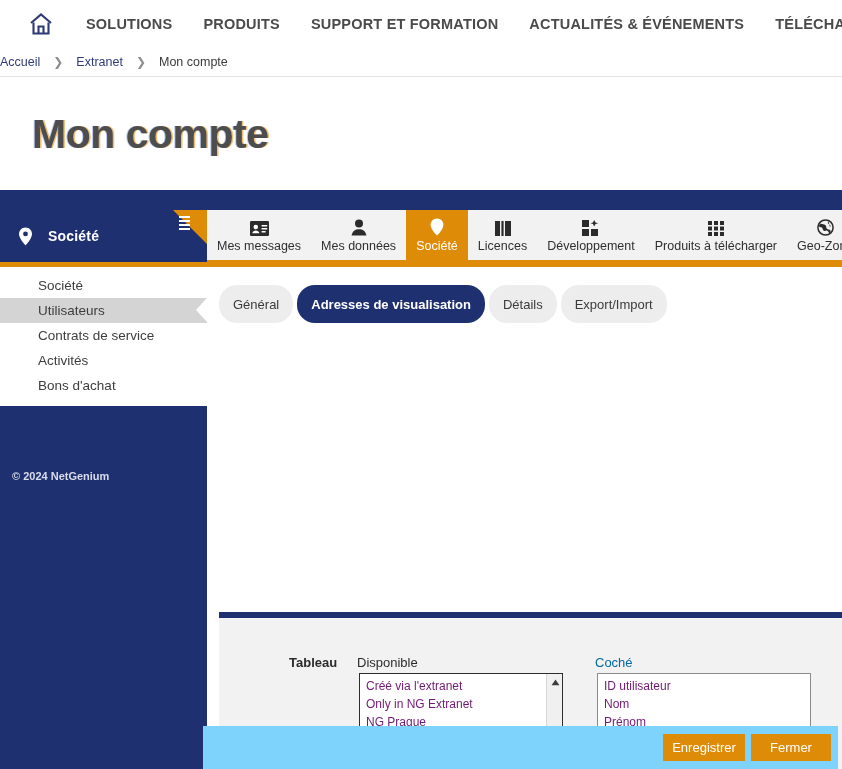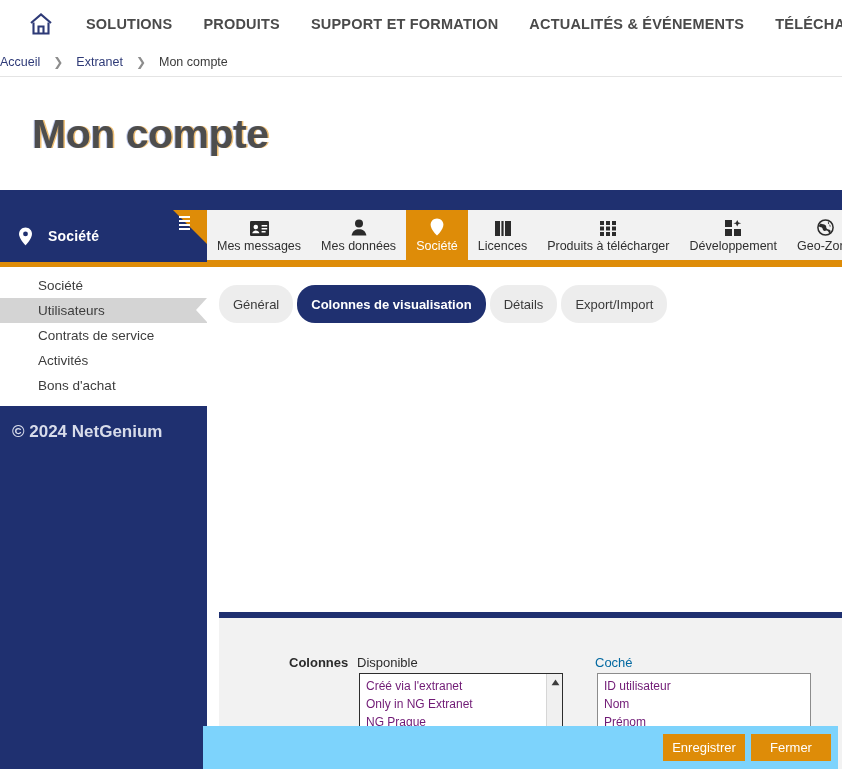--- a/index.html
+++ b/index.html
@@ -147,21 +147,21 @@
     border-bottom: 12.5px solid transparent;
     border-right: 11px solid #ffffff;
   }
   .sidebar-foot {
     background: #1f3070;
     height: 434px;
     padding-top: 16px;
     padding-left: 12px;
   }
   .copyright {
-    color: #d8dcea; font-size: 17px; font-weight: bold;
+    color: #d8dcea; font-size: 11px; font-weight: bold; margin-top: 48px;
   }
 
   
   .modtabs {
     position: absolute; left: 207px; top: 210px;
     width: 635px; height: 50px;
     background: #f2f2f2;
     display: flex; align-items: stretch;
   }
   .modtab {
@@ -467,20 +467,32 @@
 
   <div class="modtab">
     <span class="glyph">
       <svg width="16" height="15" viewBox="0 0 16 15">
         <rect x="0" y="0" width="5" height="15" fill="#2b2b2b"></rect>
         <rect x="6.4" y="0" width="2.2" height="15" fill="#2b2b2b"></rect>
         <rect x="10" y="0" width="6" height="15" fill="#2b2b2b"></rect>
       </svg>
     </span>
     <span>Licences</span>
+  </div>
+
+  <div class="modtab">
+    <span class="glyph">
+      <svg width="17" height="16" viewBox="0 0 17 16">
+        <rect x="0" y="0" width="7" height="7" fill="#2b2b2b"></rect>
+        <rect x="0" y="9" width="7" height="7" fill="#2b2b2b"></rect>
+        <rect x="9" y="9" width="7" height="7" fill="#2b2b2b"></rect>
+        <path d="M12.2 0 L13.5 2.6 L16.2 3.2 L13.5 4 L12.2 6.4 L11 4 L8.4 3.2 L11 2.6 Z" fill="#2b2b2b"></path>
+      </svg>
+    </span>
+    <span>Développement</span>
   </div>
 
   <div class="modtab">
     <span class="glyph">
       <svg width="16" height="15" viewBox="0 0 16 15">
         <rect x="0" y="0" width="4" height="4" fill="#2b2b2b"></rect>
         <rect x="6" y="0" width="4" height="4" fill="#2b2b2b"></rect>
         <rect x="12" y="0" width="4" height="4" fill="#2b2b2b"></rect>
         <rect x="0" y="5.5" width="4" height="4" fill="#2b2b2b"></rect>
         <rect x="6" y="5.5" width="4" height="4" fill="#2b2b2b"></rect>
@@ -488,66 +500,54 @@
         <rect x="0" y="11" width="4" height="4" fill="#2b2b2b"></rect>
         <rect x="6" y="11" width="4" height="4" fill="#2b2b2b"></rect>
         <rect x="12" y="11" width="4" height="4" fill="#2b2b2b"></rect>
       </svg>
     </span>
     <span>Produits à télécharger</span>
   </div>
 
   <div class="modtab">
     <span class="glyph">
-      <svg width="17" height="16" viewBox="0 0 17 16">
-        <rect x="0" y="0" width="7" height="7" fill="#2b2b2b"></rect>
-        <rect x="0" y="9" width="7" height="7" fill="#2b2b2b"></rect>
-        <rect x="9" y="9" width="7" height="7" fill="#2b2b2b"></rect>
-        <path d="M12.2 0 L13.5 2.6 L16.2 3.2 L13.5 4 L12.2 6.4 L11 4 L8.4 3.2 L11 2.6 Z" fill="#2b2b2b"></path>
-      </svg>
-    </span>
-    <span>Développement</span>
-  </div>
-
-  <div class="modtab">
-    <span class="glyph">
       <svg width="17" height="17" viewBox="0 0 17 17">
         <circle cx="8.5" cy="8.5" r="7.6" fill="none" stroke="#2b2b2b" stroke-width="1.5"></circle>
         <path d="M3.5 4.5c2 1 3.5.5 5 1.8 1.3 1.1.2 2.4 1.4 3.4 1.1.9 2.6.3 3.4 1.6.6 1 .2 2.2-.6 3.1-1.3-.5-1.1-2-2.4-2.6-1.4-.6-2.6.6-3.8-.2-1.1-.8-.5-2.2-1.6-3C3.7 7.9 2.3 8.6 1.2 7.6" fill="#2b2b2b"></path>
         <path d="M11.2 1.6c.4 1.3-.7 1.8-.2 2.9.4.9 1.7.7 2.3 1.7.4.7.2 1.5-.3 2.1" fill="#2b2b2b"></path>
       </svg>
     </span>
     <span>Geo-Zone</span>
   </div>
 
 </div>
 <div class="modtabs-rule"></div>
 
 <div class="content">
 
 
   <div class="itabs">
     <div class="itab">
       <span>Général</span>
     </div>
     <div class="itab active">
-      <span>Colonnes de visualisation</span>
+      <span>Adresses de visualisation</span>
     </div>
     <div class="itab">
       <span>Détails</span>
     </div>
     <div class="itab">
       <span>Export/Import</span>
     </div>
   </div>
   <div class="itabs-rule"></div>
 
   <div class="panel">
 
-    <div class="columns-label">Colonnes</div>
+    <div class="columns-label">Tableau</div>
     <div class="avail-label">Disponible</div>
     <div class="checked-label">Coché</div>
 
     <div class="listbox available">
       <div class="lb-items">
         <div class="lb-row">Créé via l'extranet</div>
         <div class="lb-row">Only in NG Extranet</div>
         <div class="lb-row">NG Prague</div>
         <div class="lb-row">Adresses IP autorisées</div>
         <div class="lb-row">Licences réservées</div>

